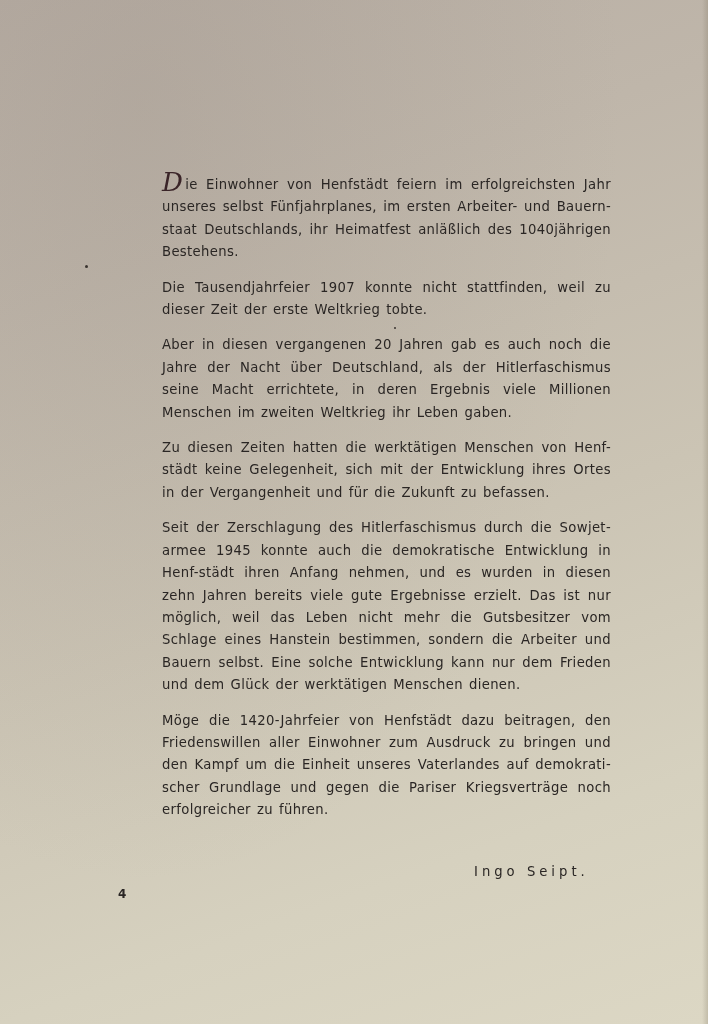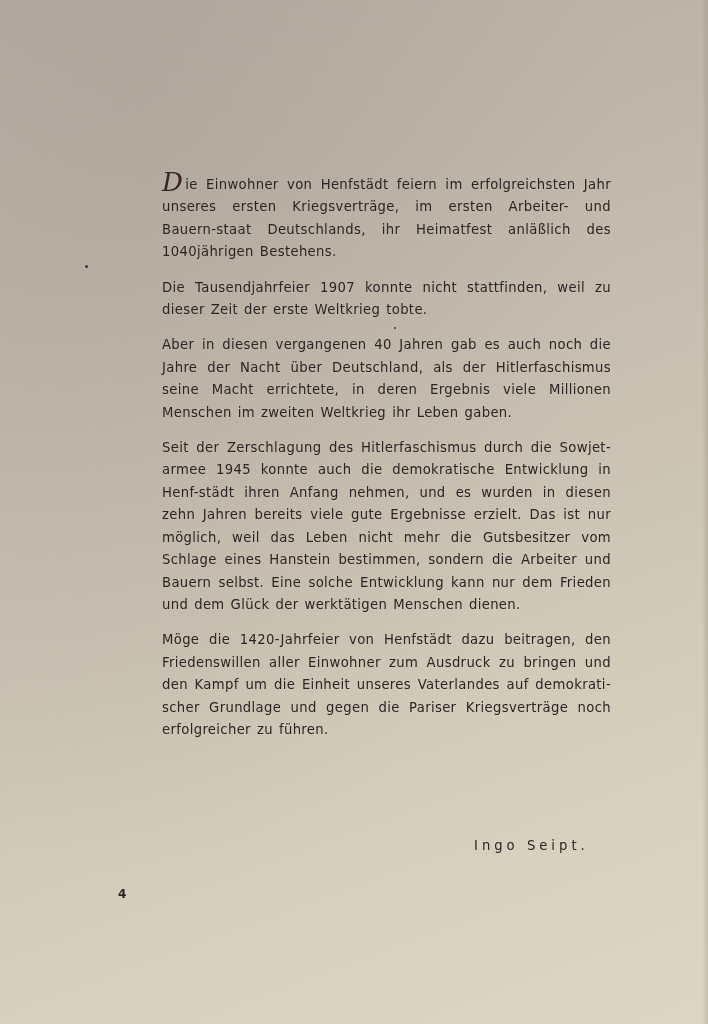--- a/index.html
+++ b/index.html
@@ -26,39 +26,40 @@
       text-align: justify; text-align-last: left;
       hyphens: manual;
     }
     .para { margin: 0 0 13px 0; }
     .dropcap {
       font-family: "DejaVu Serif", serif; font-style: italic;
       font-size: 26px; line-height: 18px; color: #3a2428;
       margin-right: 2px; display: inline-block; transform: translateY(2px);
     }
     .signature {
-      position: absolute; left: 474px; top: 838px;
+      position: absolute; left: 474px; top: 864px;
       font-size: 13.2px; letter-spacing: 4px;
     }
     .page-number {
       position: absolute; left: 118px; top: 887px;
       font-size: 12px; font-weight: bold;
     }
     .speck { position: absolute; width: 3px; height: 3px; border-radius: 50%; background: #3a3430; }
   </style>
 </head>
 <body>
 
 <div class="page-shade"></div>
 <div class="right-edge"></div>
 <div class="speck" style="left:85px; top:265px;"></div>
 <div class="speck" style="left:394px; top:327px; width:2px; height:2px;"></div>
 
 <div class="text-block">
-  <p class="para"><span class="dropcap">D</span><span>ie Einwohner von Henfstädt feiern im erfolgreichsten Jahr unseres ersten Kriegsverträge, im ersten Arbeiter- und Bauern-staat Deutschlands, ihr Heimatfest anläßlich des 1040jährigen Bestehens.</span></p>
+  <p class="para"><span class="dropcap">D</span><span>ie Einwohner von Henfstädt feiern im erfolgreichsten Jahr unseres selbst Fünfjahrplanes, im ersten Arbeiter- und Bauern-staat Deutschlands, ihr Heimatfest anläßlich des 1040jährigen Bestehens.</span></p>
   <p class="para">Die Tausendjahrfeier 1907 konnte nicht stattfinden, weil zu dieser Zeit der erste Weltkrieg tobte.</p>
-  <p class="para">Aber in diesen vergangenen 40 Jahren gab es auch noch die Jahre der Nacht über Deutschland, als der Hitlerfaschismus seine Macht errichtete, in deren Ergebnis viele Millionen Menschen im zweiten Weltkrieg ihr Leben gaben.</p>
+  <p class="para">Aber in diesen vergangenen 20 Jahren gab es auch noch die Jahre der Nacht über Deutschland, als der Hitlerfaschismus seine Macht errichtete, in deren Ergebnis viele Millionen Menschen im zweiten Weltkrieg ihr Leben gaben.</p>
+  <p class="para">Zu diesen Zeiten hatten die werktätigen Menschen von Henf-städt keine Gelegenheit, sich mit der Entwicklung ihres Ortes in der Vergangenheit und für die Zukunft zu befassen.</p>
   <p class="para">Seit der Zerschlagung des Hitlerfaschismus durch die Sowjet-armee 1945 konnte auch die demokratische Entwicklung in Henf-städt ihren Anfang nehmen, und es wurden in diesen zehn Jahren bereits viele gute Ergebnisse erzielt. Das ist nur möglich, weil das Leben nicht mehr die Gutsbesitzer vom Schlage eines Hanstein bestimmen, sondern die Arbeiter und Bauern selbst. Eine solche Entwicklung kann nur dem Frieden und dem Glück der werktätigen Menschen dienen.</p>
   <p class="para">Möge die 1420-Jahrfeier von Henfstädt dazu beitragen, den Friedenswillen aller Einwohner zum Ausdruck zu bringen und den Kampf um die Einheit unseres Vaterlandes auf demokrati-scher Grundlage und gegen die Pariser Kriegsverträge noch erfolgreicher zu führen.</p>
 </div>
 
 <div class="signature">Ingo Seipt.</div>
 <div class="page-number">4</div>
 
 </body></html>

